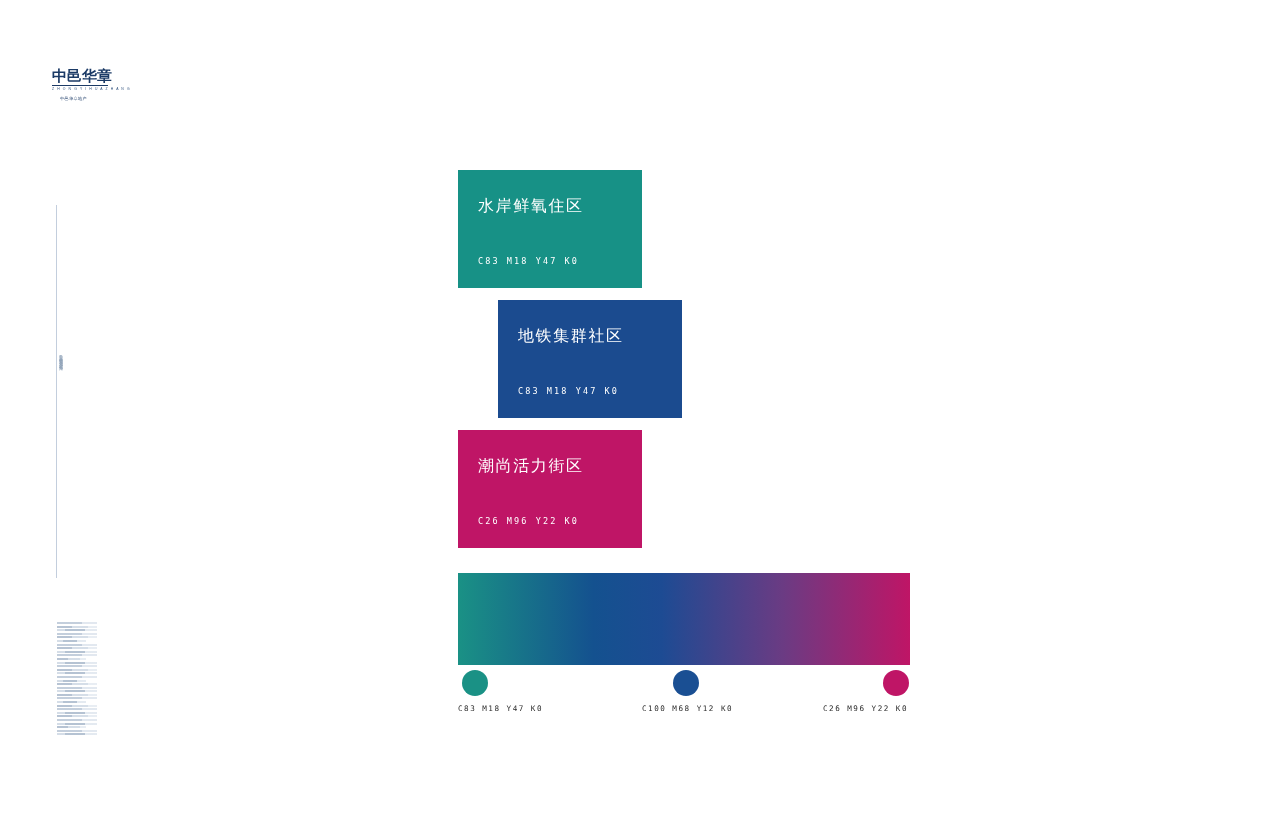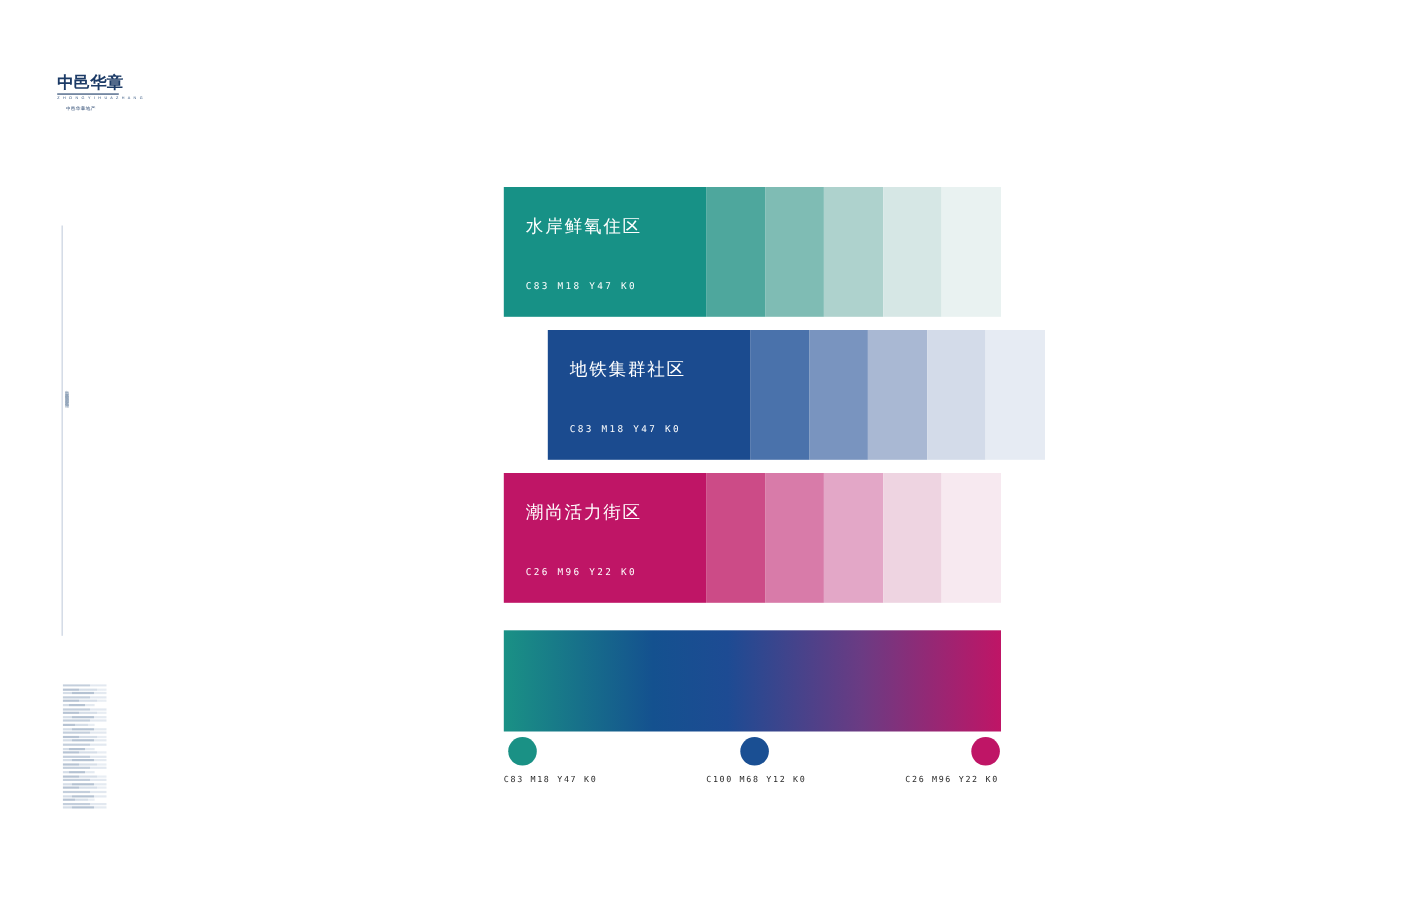--- a/index.html
+++ b/index.html
@@ -111,20 +111,21 @@
     width: 72%;
   }
 
   
   .palette-row {
     position: absolute;
     left: 458px;
     width: 452px;
     height: 118px;
     display: flex;
+    flex-direction: column;
   }
   #row-teal    { top: 170px; }
   #row-blue    { top: 300px; padding-left: 40px; }
   #row-magenta { top: 430px; border-radius: 28px; }
 
   .row-base {
     width: 184px;
     height: 100%;
     position: relative;
     flex: none;

